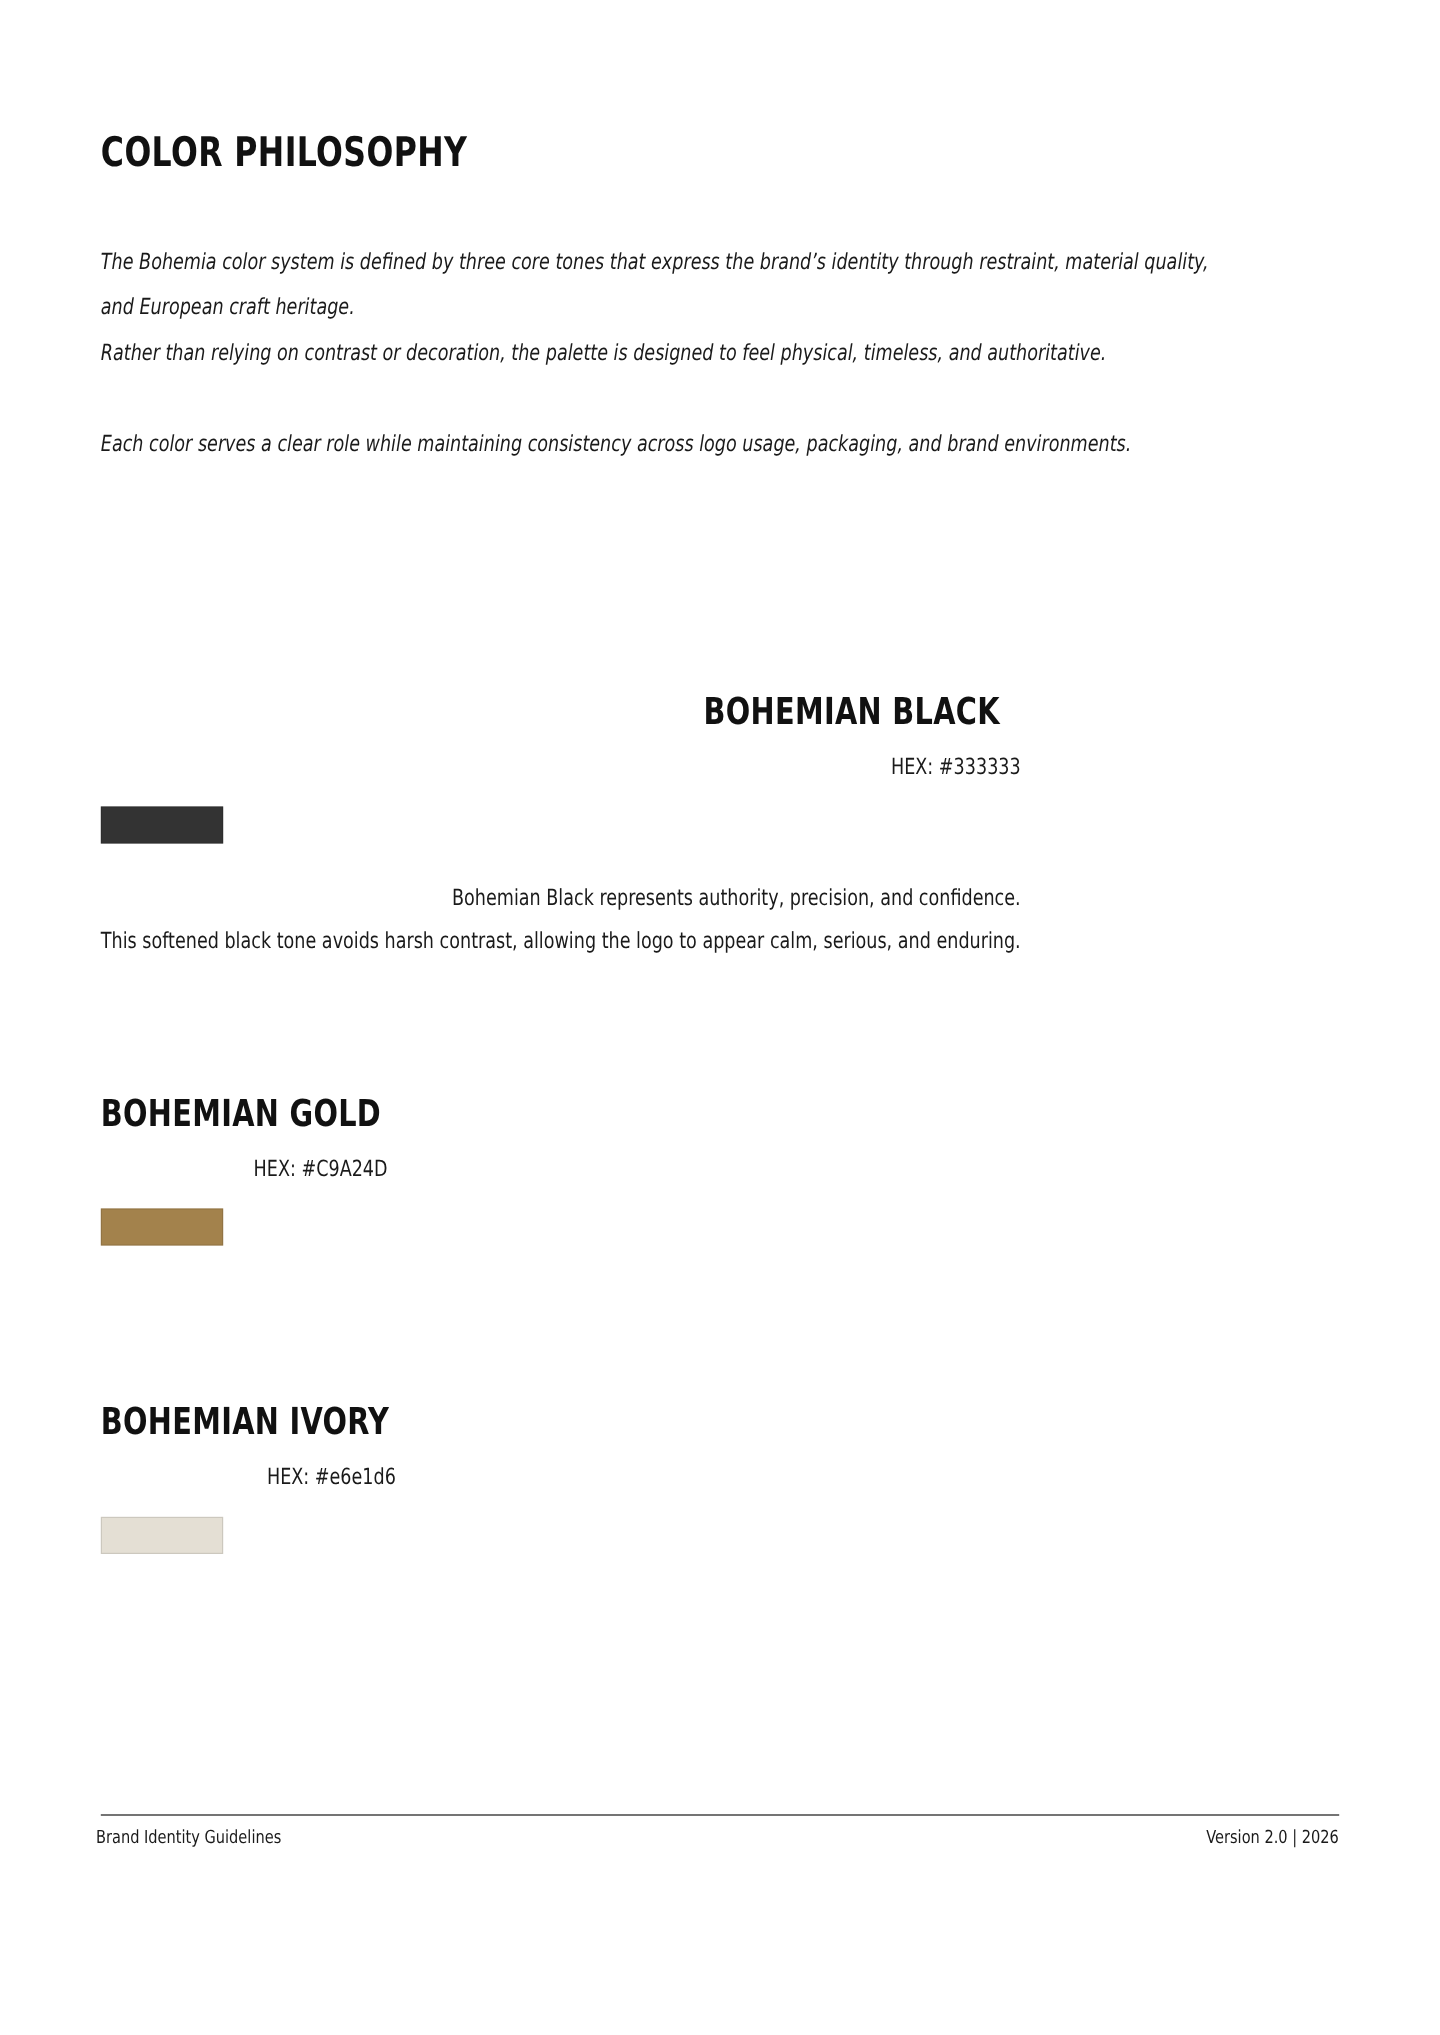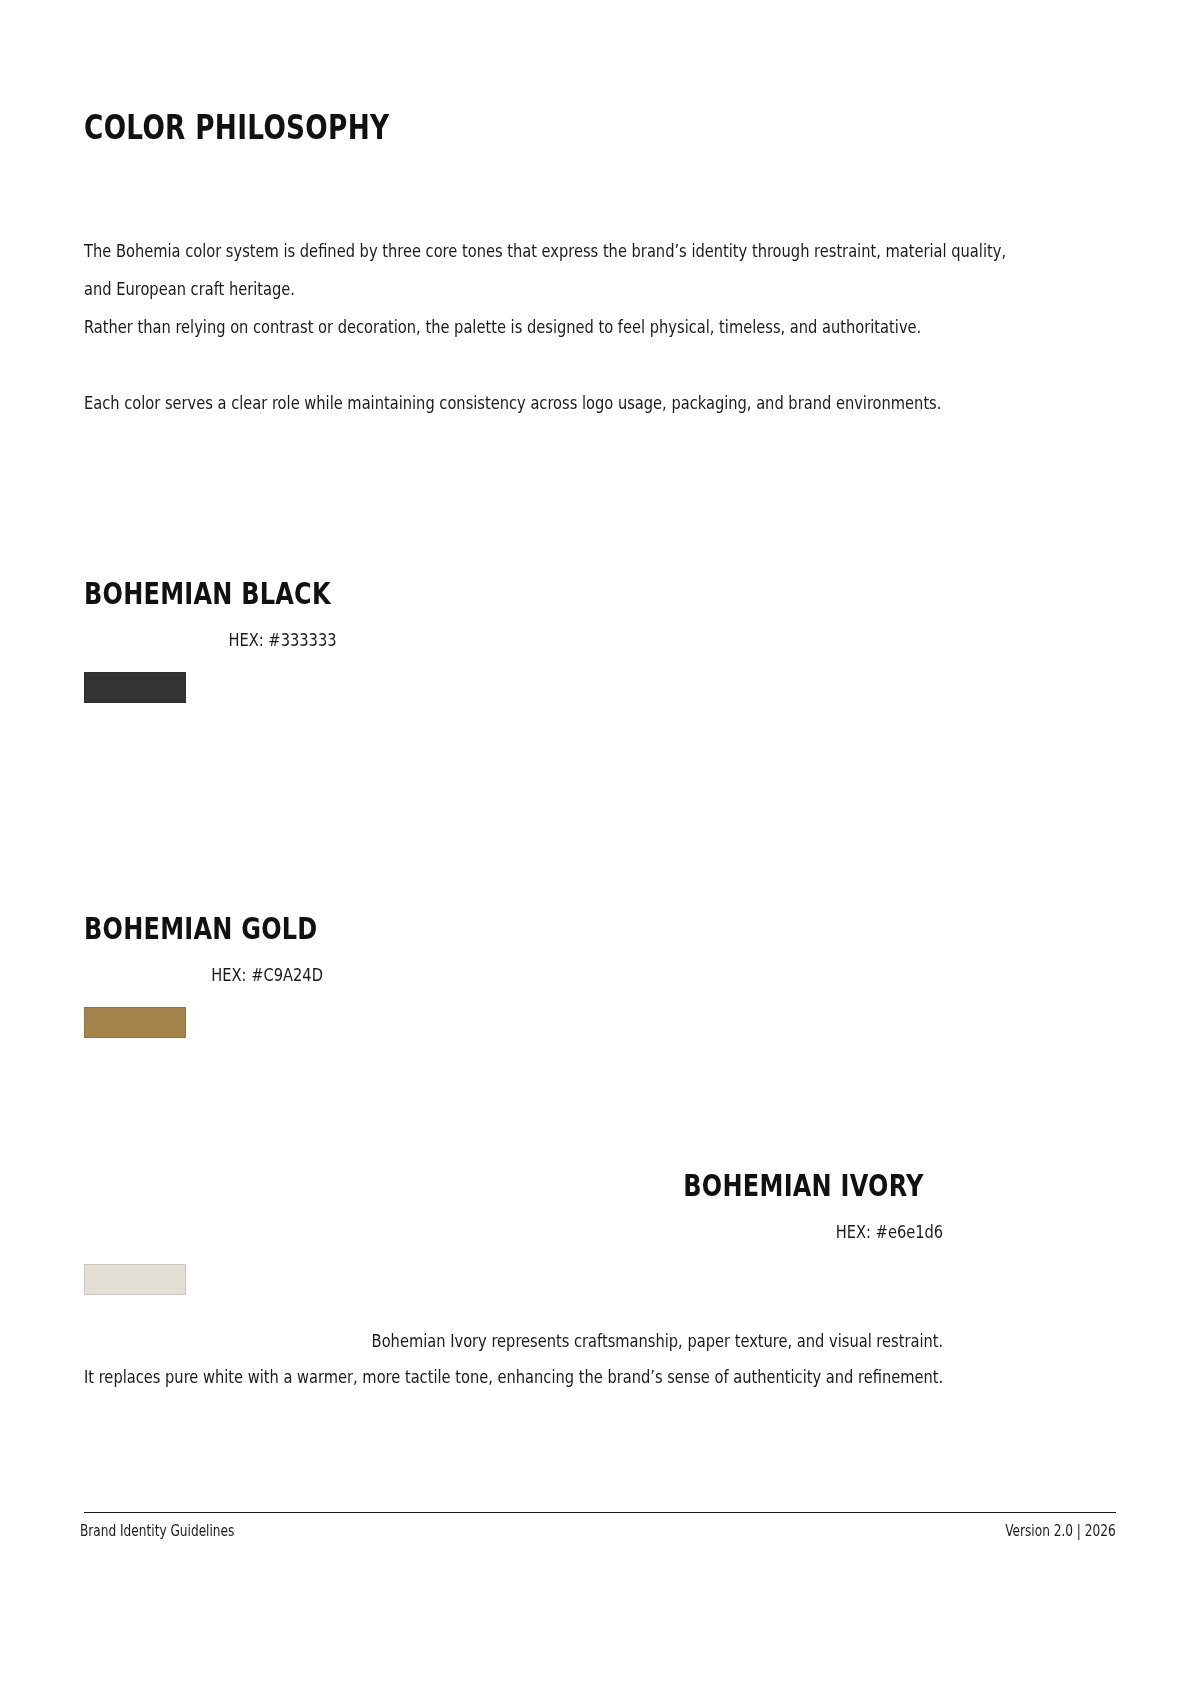--- a/index.html
+++ b/index.html
@@ -32,21 +32,22 @@
     letter-spacing: 0.4px;
     line-height: 1;
     color: #111111;
     margin: 0;
     padding-top: 110px;
     transform: scaleX(0.86);
     transform-origin: left center;
   }
 
   .body-block {
-    margin-top: 88px;
+    margin-top: 56px;
+    font-style: italic;
   }
   .body-line {
     font-family: "Liberation Sans Narrow", "DejaVu Sans Condensed", "Liberation Sans", sans-serif;
     font-weight: 400;
     font-size: 18.5px;
     line-height: 38px;
     color: #1a1a1a;
     white-space: nowrap;
     transform: scaleX(0.88);
     transform-origin: left center;
@@ -128,36 +129,36 @@
     <div class="body-line">and European craft heritage.</div>
     <div class="body-line">Rather than relying on contrast or decoration, the palette is designed to feel physical, timeless, and authoritative.</div>
     <div class="gap-line"></div>
     <div class="body-line">Each color serves a clear role while maintaining consistency across logo usage, packaging, and brand environments.</div>
   </div>
 
   <div class="color-section" style="top:578px;">
     <h2 class="color-name">BOHEMIAN BLACK</h2>
     <div class="color-hex">HEX: #333333</div>
     <div class="swatch" id="swatch-black" style="background-color: rgb(51, 51, 51);"></div>
+    <div class="color-desc">
+      <div class="body-line">Bohemian Black represents authority, precision, and confidence.</div>
+      <div class="body-line">This softened black tone avoids harsh contrast, allowing the logo to appear calm, serious, and enduring.</div>
+    </div>
   </div>
 
   <div class="color-section" style="top:876px;margin-top:37px;">
     <h2 class="color-name">BOHEMIAN GOLD</h2>
     <div class="color-hex">HEX: #C9A24D</div>
     <div class="swatch" id="swatch-gold" style="background-color: rgb(163, 130, 76);"></div>
   </div>
 
   <div class="color-section" style="top:1170px;">
     <h2 class="color-name">BOHEMIAN IVORY</h2>
     <div class="color-hex">HEX: #e6e1d6</div>
     <div class="swatch" id="swatch-ivory" style="background-color: rgb(228, 223, 212);"></div>
-    <div class="color-desc">
-      <div class="body-line">Bohemian Ivory represents craftsmanship, paper texture, and visual restraint.</div>
-      <div class="body-line">It replaces pure white with a warmer, more tactile tone, enhancing the brand’s sense of authenticity and refinement.</div>
-    </div>
   </div>
 
   <div class="footer-rule"></div>
   <div class="footer">
     <div class="footer-text footer-left">Brand Identity Guidelines</div>
     <div class="footer-text footer-right">Version 2.0 | 2026</div>
   </div>
 
 </div>
 

